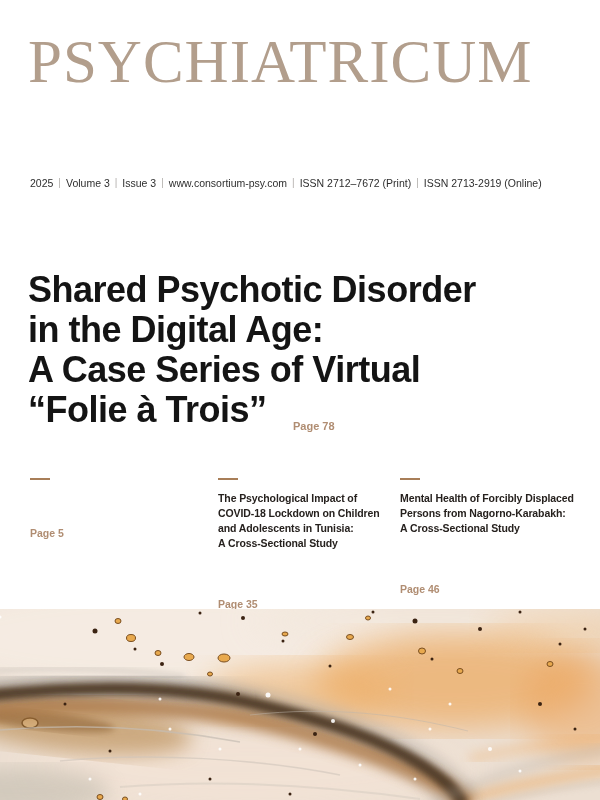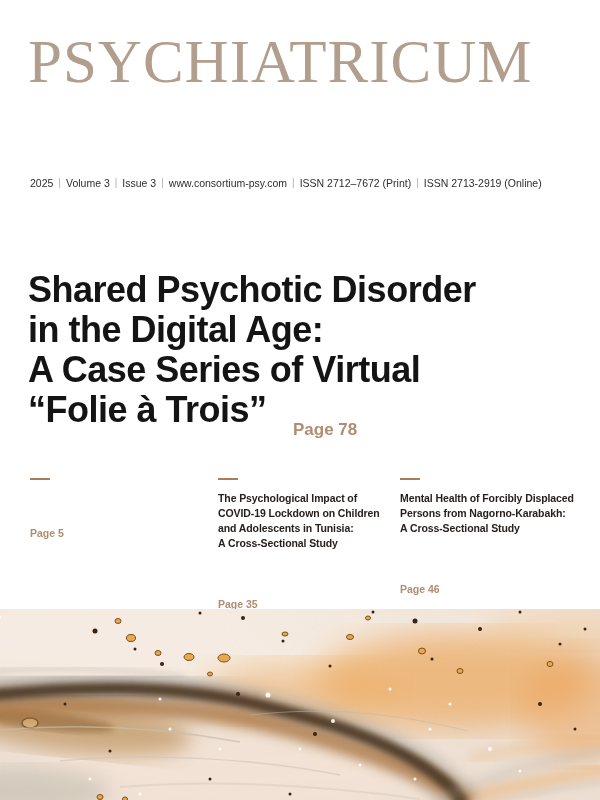--- a/index.html
+++ b/index.html
@@ -13,21 +13,21 @@
   .logo-line1{font-size:68px;line-height:1;letter-spacing:1px;}
   .logo-line2{font-size:61px;line-height:1;letter-spacing:1px;margin-top:9px;}
   
   .meta-row{position:absolute;left:30px;top:177px;display:flex;
             gap:5px;font-size:10.5px;color:#2e2e2e;letter-spacing:0;white-space:nowrap;}
   .meta-sep{color:#b3b0ad;font-size:10px;position:relative;top:-0.5px;}
   
   .cover-title{position:absolute;left:28px;top:270px;width:540px;
                font-size:36px;font-weight:700;line-height:40px;letter-spacing:-0.5px;
                color:#141414;white-space:pre-line;}
-  .cover-page{position:absolute;left:293px;top:420px;font-size:17px;font-weight:700;
+  .cover-page{position:absolute;left:293px;top:420px;font-size:11px;font-weight:700;
               color:#b08d72;}
   
   .teaser{position:absolute;top:478px;width:182px;}
   .teaser-1{left:30px;}
   .teaser-2{left:218px;}
   .teaser-3{left:400px;}
   .teaser-dash{width:20px;height:2px;background:#a87e58;margin-bottom:11px;}
   .teaser-title{font-size:10.5px;font-weight:700;line-height:15px;letter-spacing:-0.1px;
                 color:#26211e;white-space:pre-line;}
   .teaser-page{font-size:10.5px;font-weight:700;line-height:15px;color:#b08d72;margin-top:46px;}
@@ -63,21 +63,21 @@
 <div class="cover-page">Page 78</div>
 
 <div class="teaser teaser-1">
   <div class="teaser-dash"></div>
   <div class="teaser-page">Page 5</div>
 </div>
 
 <div class="teaser teaser-2">
   <div class="teaser-dash"></div>
   <div class="teaser-title">The Psychological Impact of
-COVID-19 Lockdown on Children
+COVID-18 Lockdown on Children
 and Adolescents in Tunisia:
 A Cross-Sectional Study</div>
   <div class="teaser-page">Page 35</div>
 </div>
 
 <div class="teaser teaser-3">
   <div class="teaser-dash"></div>
   <div class="teaser-title">Mental Health of Forcibly Displaced
 Persons from Nagorno-Karabakh:
 A Cross-Sectional Study</div>

